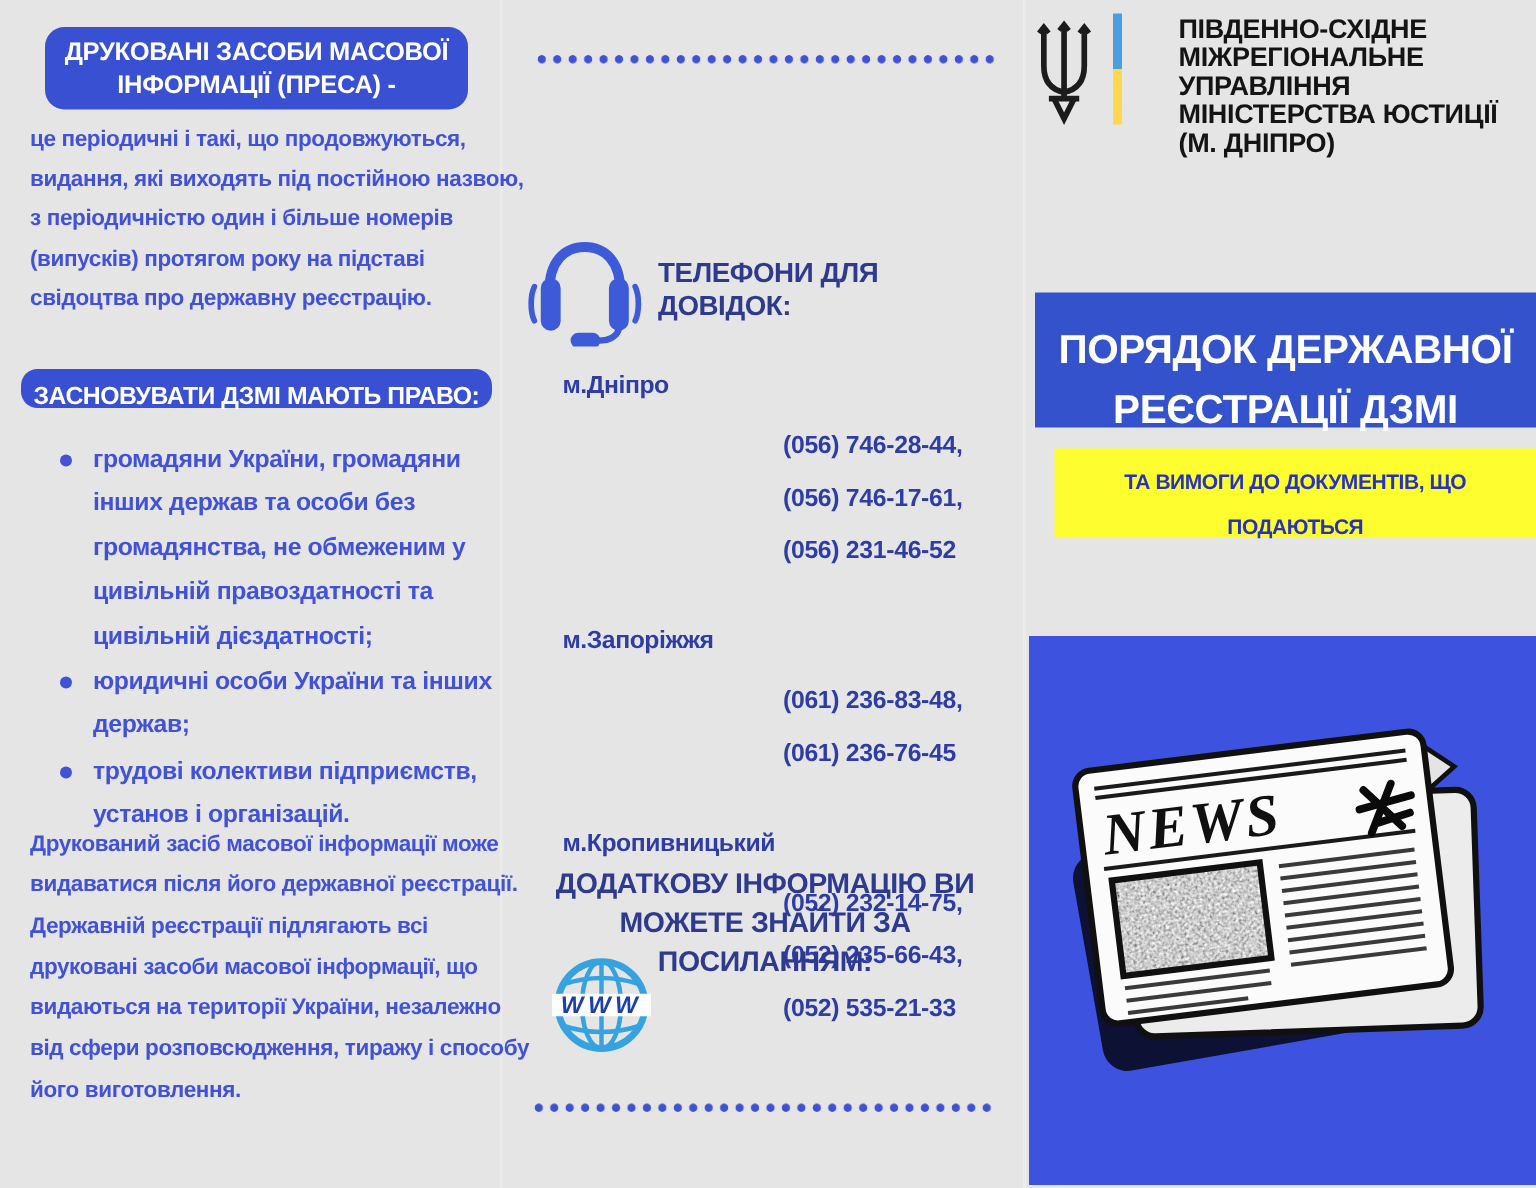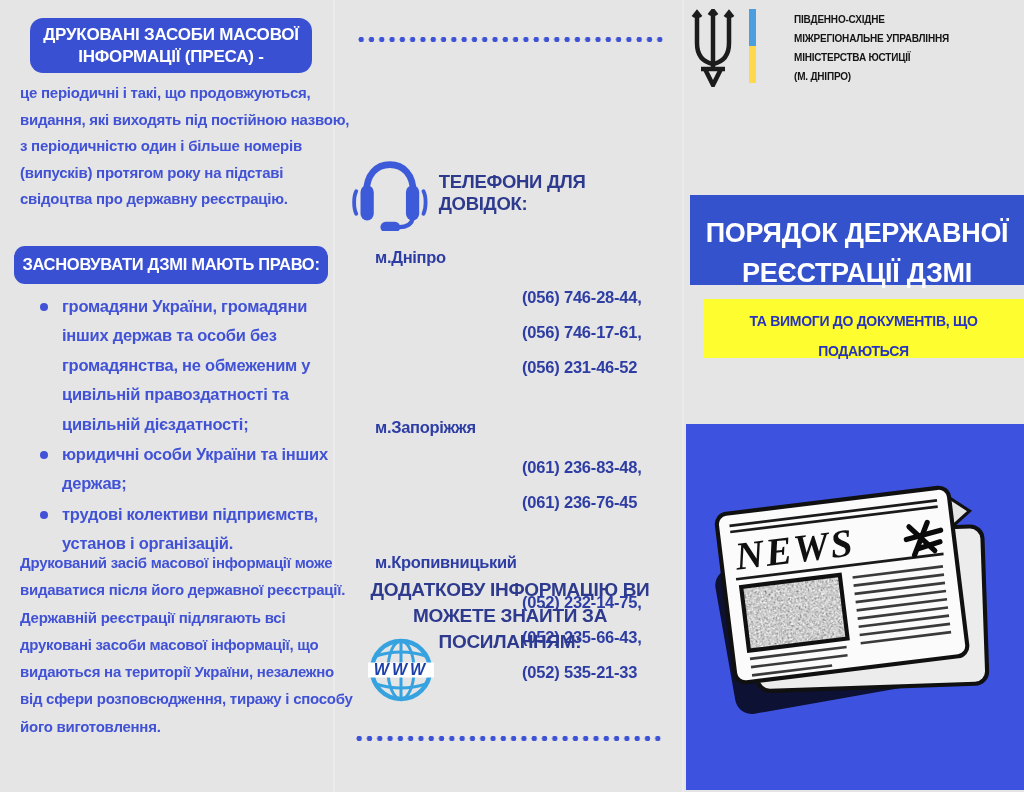--- a/index.html
+++ b/index.html
@@ -18,21 +18,21 @@
   .fold.f2 { left:682px; }
 
   
   .heading-box {
     position:absolute; left:30px; top:18px; width:282px; min-height:55px;
     background:#3a50d2; border-radius:13px; color:#fff;
     font-size:17px; line-height:21.5px; text-align:center;
     padding:6px 8px; letter-spacing:-0.2px;
   }
   .heading-box2 {
-    position:absolute; left:14px; top:246px; width:314px; height:38px;
+    position:absolute; left:14px; top:246px; width:314px; height:26px;
     background:#3a50d2; border-radius:11px; color:#fff;
     font-size:16.5px; line-height:26px; text-align:center;
     padding-top:5px; letter-spacing:-0.3px;
   }
   .blue-par {
     position:absolute; color:#4152d6; font-size:15px;
     line-height:26.5px; letter-spacing:-0.25px;
   }
   .par1 { left:20px; top:80px;  width:332px; }
   .par23 { left:20px; top:549px; width:334px; line-height:27.3px; }
@@ -80,21 +80,21 @@
     display:flex; align-items:center; gap:18px;font-style:italic;
   }
   .link-text { color:#2d3a8e; font-size:17.5px; letter-spacing:-0.2px; }
 
   
   .org { position:absolute; left:690px; top:9px; display:flex; gap:8px; }
   .flag-bar {
     width:7px; height:74px; margin-left:5px;
     background:linear-gradient(#4b9fe1 0 50%, #ffd84d 50% 100%);
   }
-  .org-text { color:#141414; font-size:10px; line-height:19px; letter-spacing:-0.2px; padding-top:1px;margin-left:30px; }
+  .org-text { color:#141414; font-size:18px; line-height:19px; letter-spacing:-0.2px; padding-top:1px;margin-left:30px; }
 
   .title-box {
     position:absolute; left:690px; top:195px; width:334px; height:90px;
     background:#3552cd; color:#ffffff; text-align:center;
     font-size:27px; line-height:40px; padding-top:18px; letter-spacing:-0.3px;
   }
   .subtitle-box {
     position:absolute; left:703px; top:299px; width:321px; height:59px;
     background:#fdfd30; color:#2733c0; text-align:center;
     font-size:14px; line-height:30px; padding-top:7px; letter-spacing:-0.3px;

